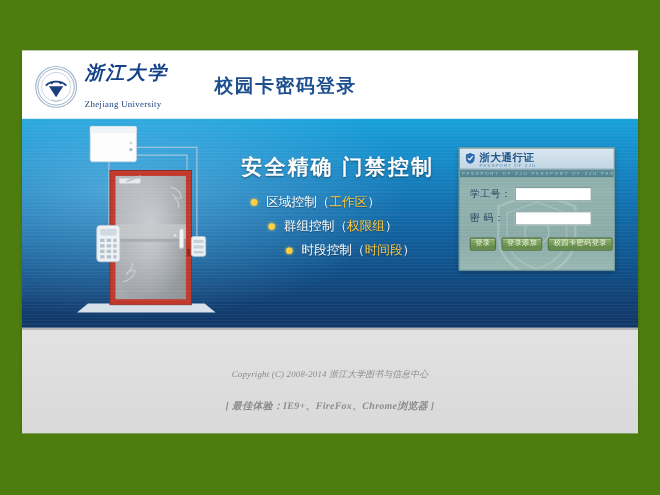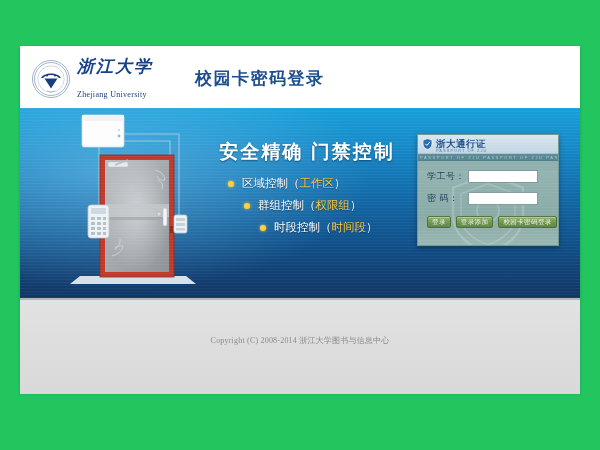--- a/index.html
+++ b/index.html
@@ -5,21 +5,21 @@
   html, body {
     margin: 0; padding: 0;
     width: 600px; height: 450px;
     background: #ffffff;
     font-family: "Liberation Sans", sans-serif;
     overflow: hidden;
   }
   #stage {
     position: relative;
     width: 600px; height: 450px;
-    background: #22c55e;
+    background: #4d7c0f;
   }
   
   .card {
     position: absolute;
     left: 20px; top: 46px;
     width: 560px; height: 346px;
     background: #ffffff;
     box-shadow: 0 1px 3px rgba(0,0,0,0.18);
   }
   
@@ -204,20 +204,21 @@
     box-shadow: inset 0 1px 0 rgba(255,255,255,0.35);
     cursor: pointer;
   }
   
   .footer {
     position: absolute;
     left: 0; top: 252px;
     width: 560px; height: 94px;
     background: linear-gradient(180deg, #e2e2e2 0%, #dedede 40%, #d9d9d9 100%);
     border-top: 2px solid #b6b6b6;
+    font-style: italic;
   }
   .foot-line {
     text-align: center;
     color: #8a8a8a;
     white-space: nowrap;
   }
   .foot-copy {
     margin-top: 35px;
     font-family: "Liberation Serif", serif;
     font-size: 8px;
@@ -388,16 +389,17 @@
             <button class="gbtn">登录添加</button>
             <button class="gbtn">校园卡密码登录</button>
           </div>
         </div>
       </div>
 
     </div>
 
     <div class="footer">
       <div class="foot-line foot-copy">Copyright (C) 2008-2014 浙江大学图书与信息中心</div>
+      <div class="foot-line foot-browser">[ 最佳体验：IE9+、FireFox、Chrome浏览器 ]</div>
     </div>
 
   </div>
 </div>
 
 </body></html>

